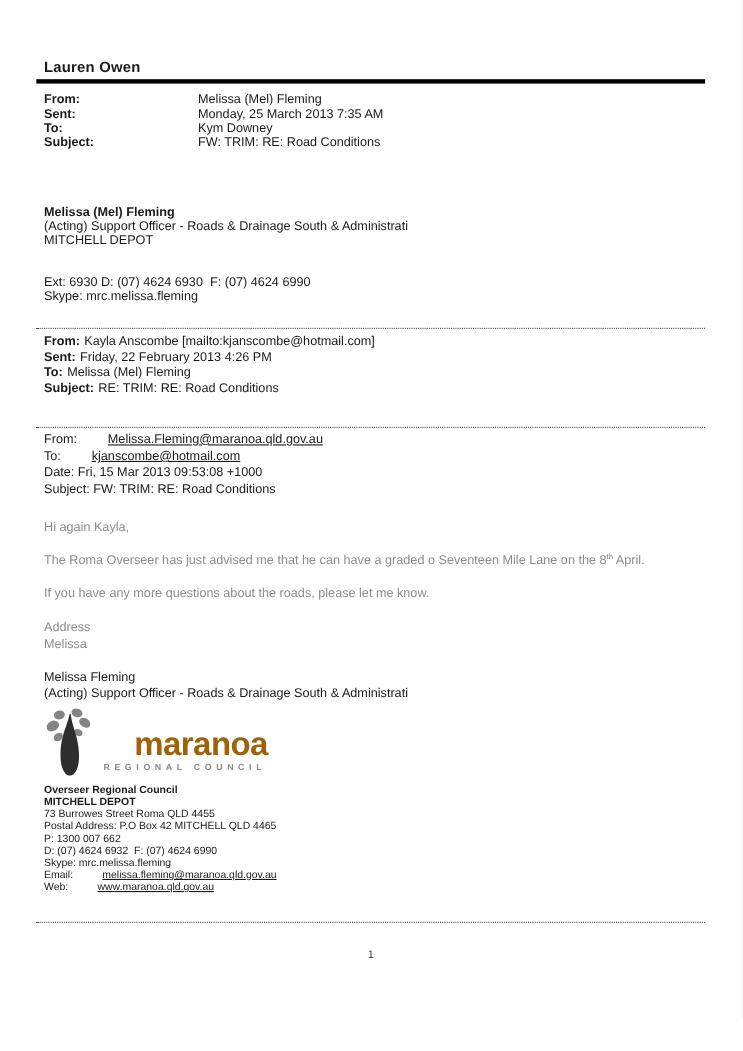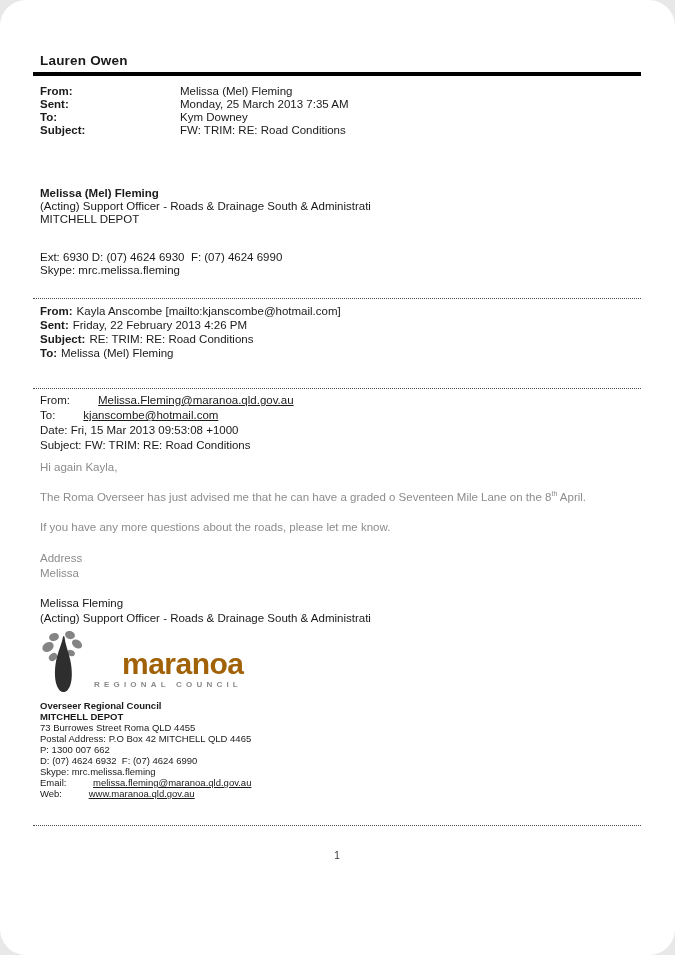--- a/index.html
+++ b/index.html
@@ -1,20 +1,20 @@
 <!DOCTYPE html>
 <html><head>
 <meta charset="utf-8">
 <style>
   * { margin:0; padding:0; box-sizing:border-box; }
   html,body { background:#e8e8e8; }
   .page {
     width:675px; height:955px; margin:0 auto; background:#ffffff;
     position:relative; overflow:hidden;
-    font-family:"Liberation Sans", sans-serif; color:#1a1a1a;border-radius:26px;
+    font-family:"Liberation Sans", sans-serif; color:#1a1a1a;
   }
   .inner { margin:0 34px 0 33px; }
   .indent { padding-left:7px; }
 
   .recipient {
     margin-top:53px; padding-left:7px; padding-bottom:4px;
     font-size:13.5px; font-weight:bold; letter-spacing:.2px;
     border-bottom:4px solid #000;
   }
 
@@ -35,21 +35,21 @@
   .hdr2 { margin-top:5px; font-size:11.5px; line-height:14px; }
   .hdr2 .hline b { margin-right:4px; }
 
   .body2 { margin-top:14px; font-size:11.5px; line-height:16px; max-width:592px; }
 
   .hdr3 { margin-top:4px; font-size:11.5px; line-height:15px; }
   .hdr3 .hline span.lab { margin-right:4px; }
   .doclink { color:#1a1a1a; text-decoration:underline; cursor:pointer;padding-left:24px; }
 
   .body3 { color:#8c8c8c; font-size:11.5px; }
-  .body3 .greeting { margin-top:7px; line-height:15px; }
+  .body3 .greeting { margin-top:20px; line-height:15px; }
   .body3 p { margin-top:15px; line-height:15px; }
   .body3 .closing-block { margin-top:16px; line-height:15px; }
   sup { font-size:7px; vertical-align:super; line-height:0; }
 
   .sig2 { margin-top:15px; font-size:11.5px; line-height:15px; color:#1a1a1a; }
 
   .logo { margin-top:5px; height:64px; display:flex; align-items:flex-end; }
   .logo svg { display:block; }
   .logo .wordmark { margin-left:8px; margin-bottom:6px; }
   .logo .brand {
@@ -105,24 +105,24 @@
     <div class="dotted dotted1"></div>
 
     <div class="hdr2 indent">
       <div class="hline">
         <b>From:</b><span>Kayla Anscombe [mailto:kjanscombe@hotmail.com]</span>
       </div>
       <div class="hline">
         <b>Sent:</b><span>Friday, 22 February 2013 4:26 PM</span>
       </div>
       <div class="hline">
-        <b>Subject:</b><span>RE: TRIM: RE: Road Conditions</span>
+        <b>To:</b><span>Melissa (Mel) Fleming</span>
       </div>
       <div class="hline">
-        <b>To:</b><span>Melissa (Mel) Fleming</span>
+        <b>Subject:</b><span>RE: TRIM: RE: Road Conditions</span>
       </div>
     </div>
 
 
     <div class="dotted dotted2"></div>
 
     <div class="hdr3 indent">
       <div class="hline">
         <span class="lab">From:</span><span class="doclink">Melissa.Fleming@maranoa.qld.gov.au</span>
       </div>

